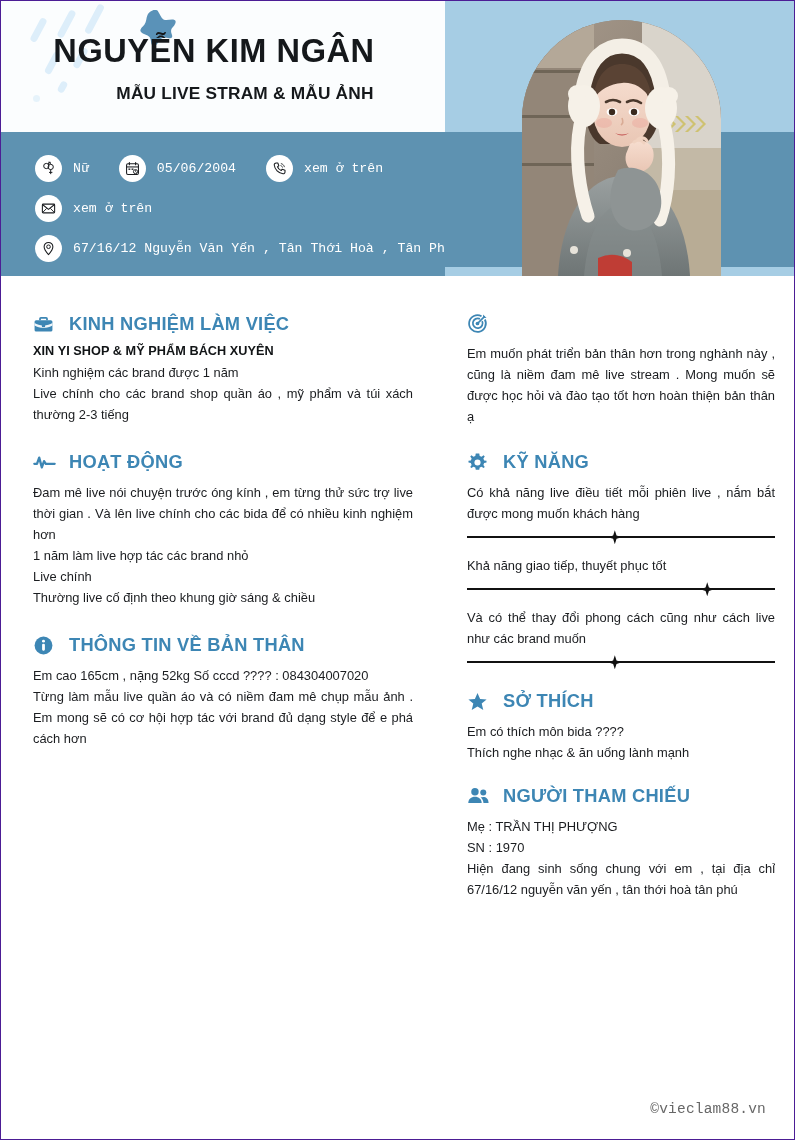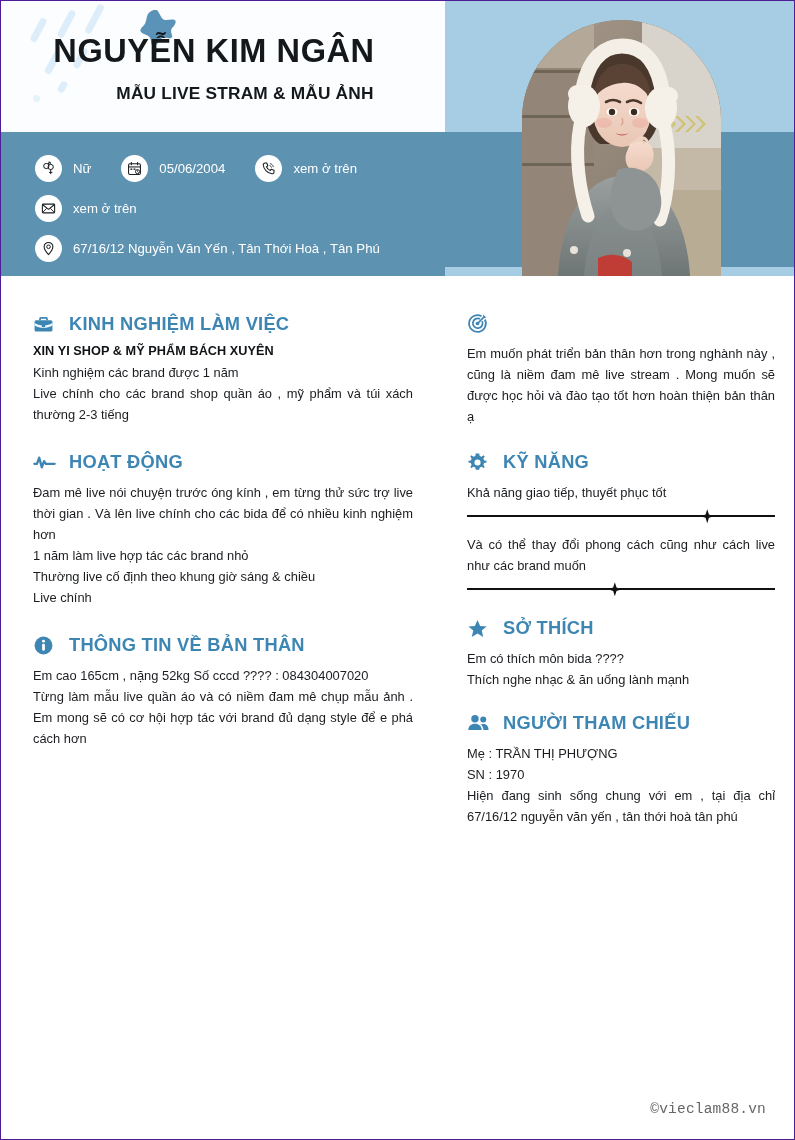--- a/index.html
+++ b/index.html
@@ -87,20 +87,21 @@
   }
 
   .contact-band {
     position: absolute;
     left: 0; top: 131px;
     width: 444px;
     height: 144px;
     background: #5e92b1;
     box-sizing: border-box;
     padding: 16px 0 0 34px;
+    font-family: Liberation Mono, monospace;
   }
   .contact-row {
     display: flex;
     align-items: center;
     height: 40px;
   }
   .contact-item {
     display: flex;
     align-items: center;
   }
@@ -467,22 +468,22 @@
           <span class="sec-icon">
             <svg viewBox="0 0 26 20" width="23" height="19" aria-hidden="true">
               <path fill="none" stroke="#3d86b4" stroke-width="2.6" stroke-linecap="round" stroke-linejoin="round" d="M1.5 11.5 H4.5 L7 4.5 L10 15.5 L12.5 8.5 L14.5 11.5 H24.5"></path>
             </svg>
           </span>
           <span class="sec-title">HOẠT ĐỘNG</span>
         </div>
         <p class="para">Đam mê live nói chuyện trước óng kính , em từng thử sức trợ live thời gian . Và lên live chính cho các bida để có nhiều kinh nghiệm hơn</p>
         <div class="lines">
           <p class="para nojust">1 năm làm live hợp tác các brand nhỏ</p>
+          <p class="para nojust">Live chính</p>
           <p class="para nojust">Thường live cố định theo khung giờ sáng &amp; chiều</p>
-          <p class="para nojust">Live chính</p>
         </div>
       </div>
 
       <div class="section" style="margin-top:26px;">
         <div class="sec-head">
           <span class="sec-icon">
             <svg viewBox="0 0 24 24" width="21" height="21" aria-hidden="true">
               <circle cx="12" cy="12" r="10.2" fill="#3d86b4"></circle>
               <circle cx="12" cy="7" r="1.7" fill="#ffffff"></circle>
               <rect x="10.4" y="10" width="3.2" height="8" rx="1.3" fill="#ffffff"></rect>
@@ -517,20 +518,27 @@
         <div class="sec-head">
           <span class="sec-icon">
             <svg viewBox="0 0 24 24" width="21" height="21" aria-hidden="true">
               <path fill="#3d86b4" d="M12 1.8 l2 0 0.5 2.7 2.2 0.9 2.2 -1.6 1.4 1.4 -1.6 2.2 0.9 2.2 2.7 0.5 0 2 -2.7 0.5 -0.9 2.2 1.6 2.2 -1.4 1.4 -2.2 -1.6 -2.2 0.9 -0.5 2.7 -2 0 -2 0 -0.5 -2.7 -2.2 -0.9 -2.2 1.6 -1.4 -1.4 1.6 -2.2 -0.9 -2.2 -2.7 -0.5 0 -2 2.7 -0.5 0.9 -2.2 -1.6 -2.2 1.4 -1.4 2.2 1.6 2.2 -0.9 0.5 -2.7 2 0 z"></path>
               <circle cx="12" cy="12" r="3.5" fill="#ffffff"></circle>
             </svg>
           </span>
           <span class="sec-title">KỸ NĂNG</span>
         </div>
 
+        <div class="skill">
+          <p class="skill-label">Có khả năng live điều tiết mỗi phiên live , nắm bắt được mong muốn khách hàng</p>
+          <div class="bar-wrap">
+            <span class="bar-line"></span>
+            <span class="bar-marker" style="left: 48%;"></span>
+          </div>
+        </div>
 
         <div class="skill">
           <p class="skill-label">Khả năng giao tiếp, thuyết phục tốt</p>
           <div class="bar-wrap">
             <span class="bar-line"></span>
             <span class="bar-marker" style="left: 78%;"></span>
           </div>
         </div>
 
         <div class="skill">

